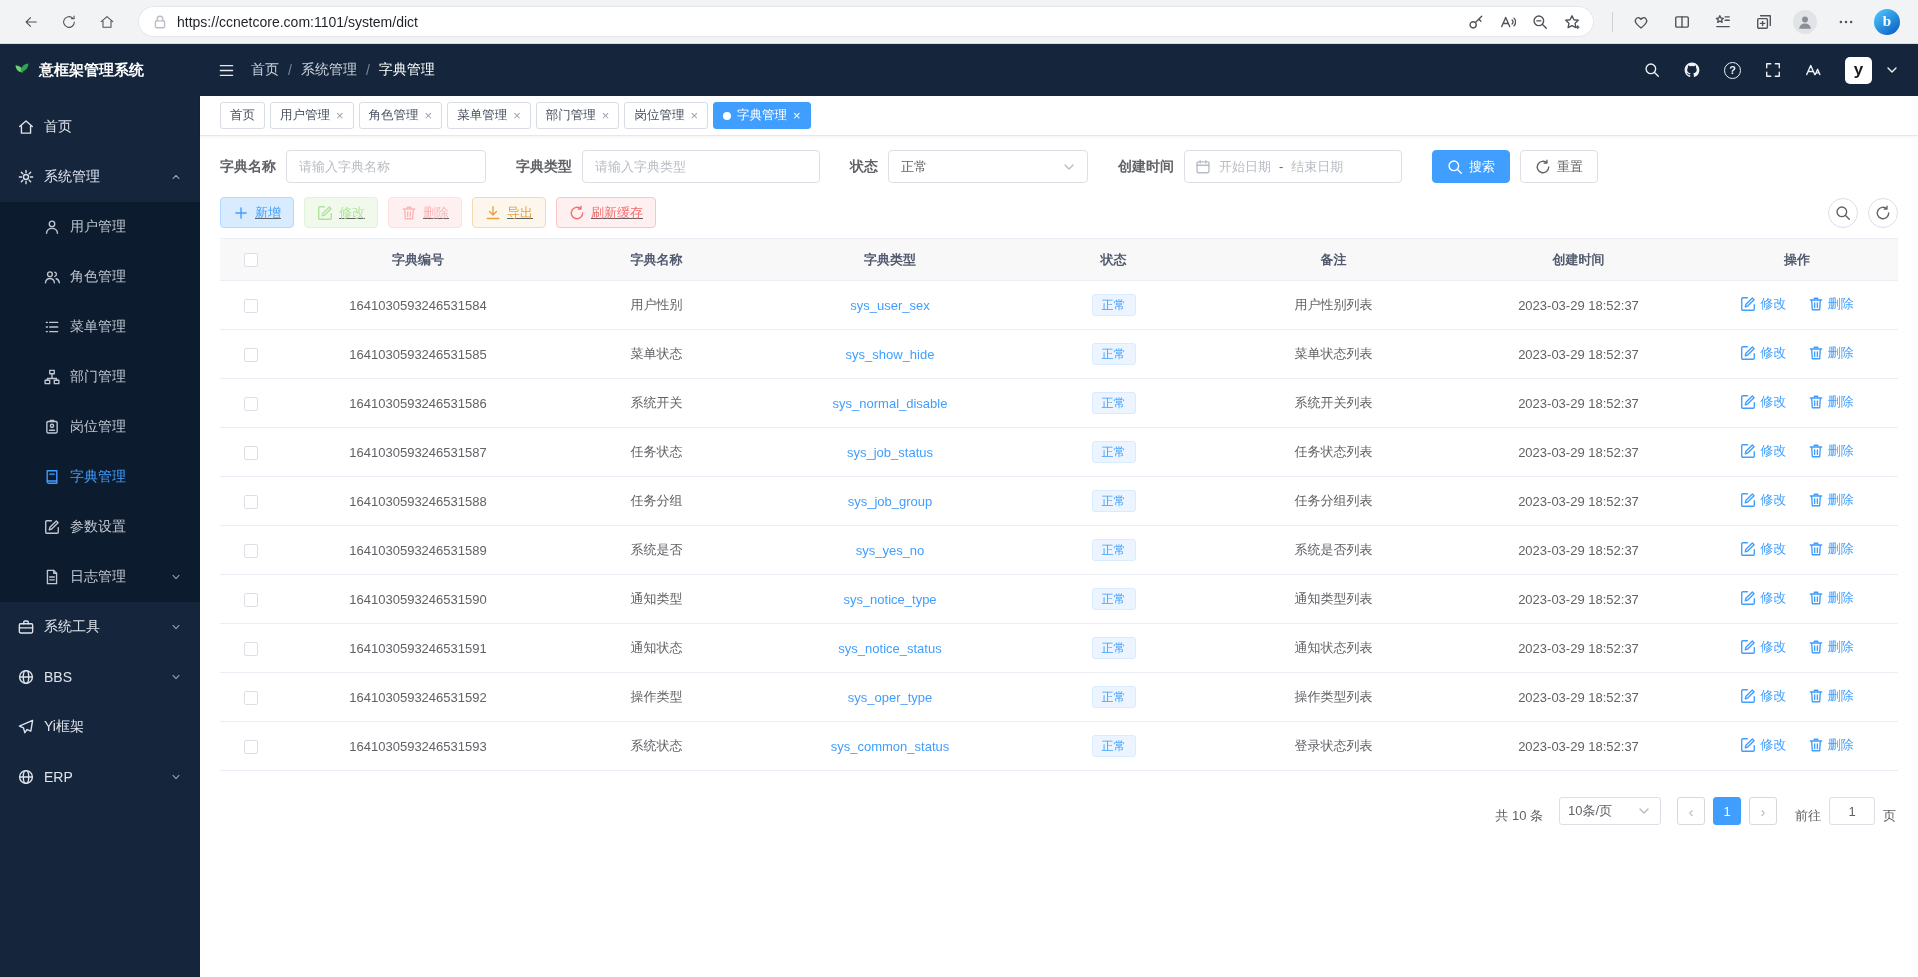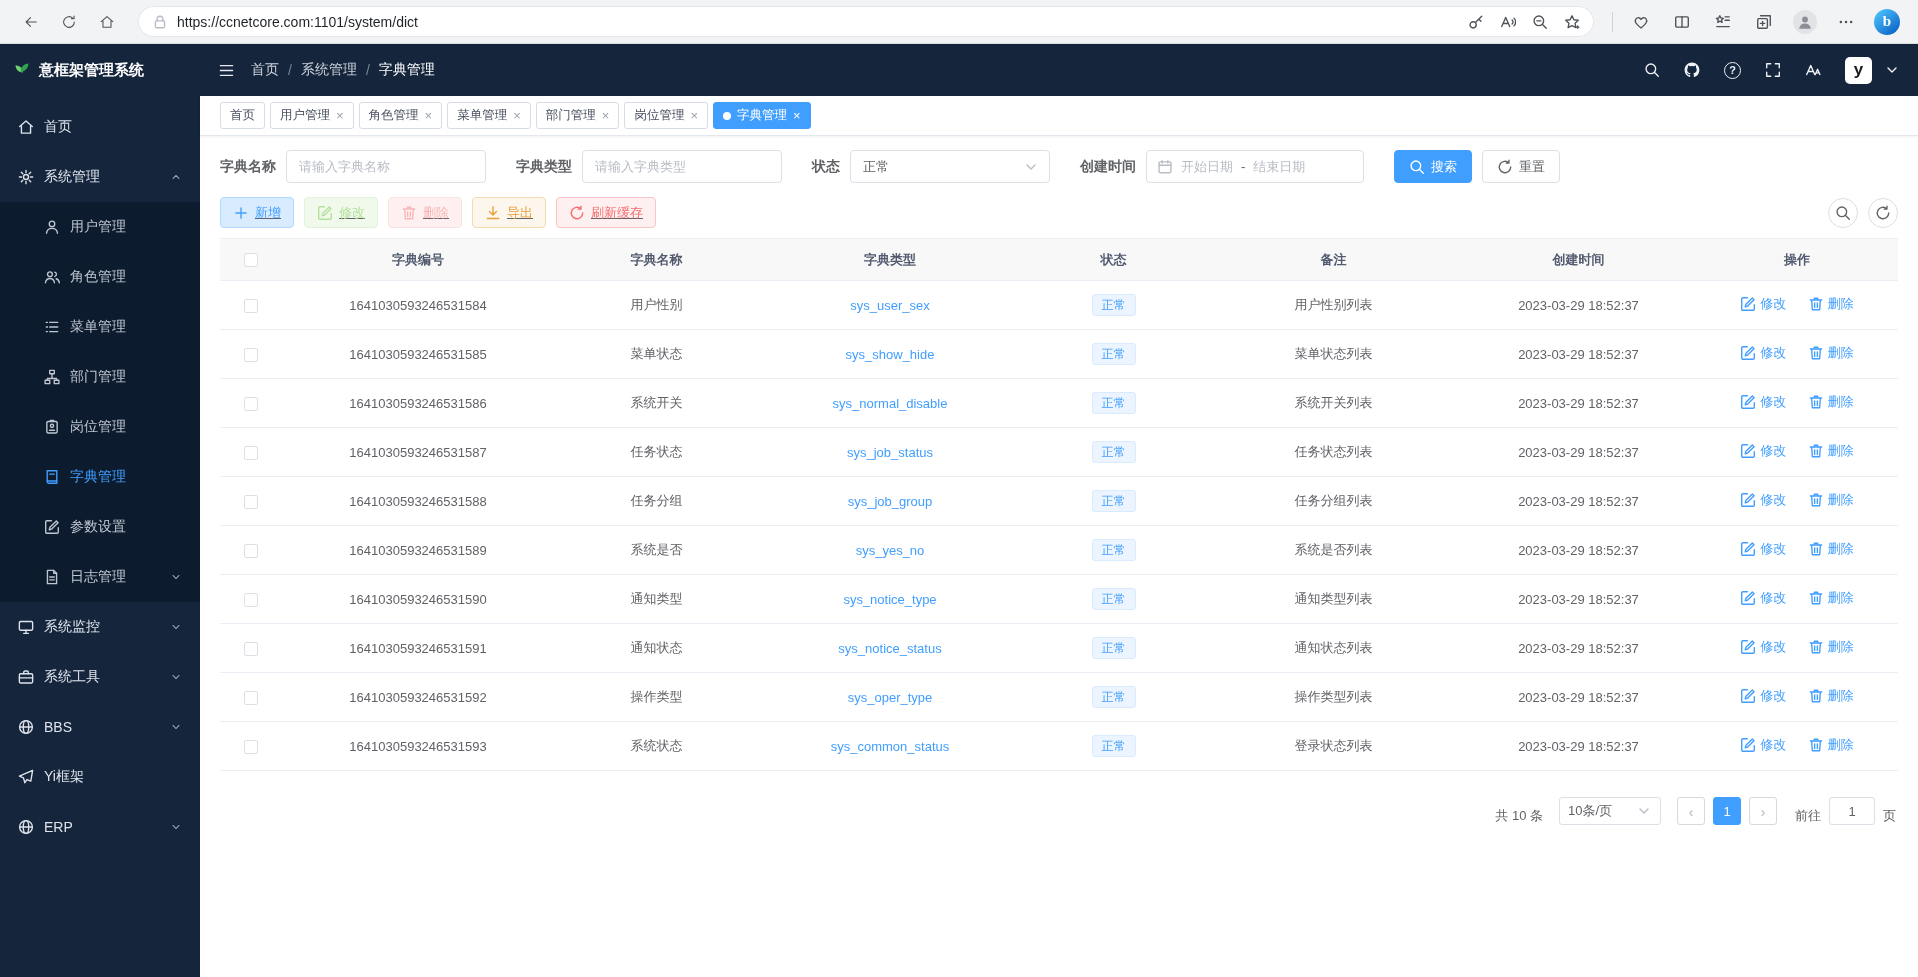--- a/index.html
+++ b/index.html
@@ -436,29 +436,20 @@
               <use href="#i-doc"></use>
             </svg>
           <span>日志管理</span>
           <svg class="ic chev">
               <use href="#i-chev-d"></use>
             </svg>
         </div>
       </div>
       <div class="mi">
         <svg class="ic s14">
-            <use href="#i-monitor"></use>
-          </svg>
-        <span>系统监控</span>
-        <svg class="ic chev">
-            <use href="#i-chev-d"></use>
-          </svg>
-      </div>
-      <div class="mi">
-        <svg class="ic s14">
             <use href="#i-tools"></use>
           </svg>
         <span>系统工具</span>
         <svg class="ic chev">
             <use href="#i-chev-d"></use>
           </svg>
       </div>
       <div class="mi">
         <svg class="ic s14">
             <use href="#i-globe"></use>
@@ -550,21 +541,21 @@
       </span>
     </div>
 
     <div class="filter">
       <div class="f-item">
         <label>字典名称</label>
         <input class="inp" style="width: 200px;" placeholder="请输入字典名称">
       </div>
       <div class="f-item">
         <label>字典类型</label>
-        <input class="inp" style="width: 200px;" placeholder="请输入字典类型">
+        <input class="inp" style="width: 238px;" placeholder="请输入字典类型">
       </div>
       <div class="f-item">
         <label>状态</label>
         <div class="select" style="width:200px">
           <span>正常</span>
           <svg class="ic s12 gray">
               <use href="#i-chev-d"></use>
             </svg>
         </div>
       </div>

